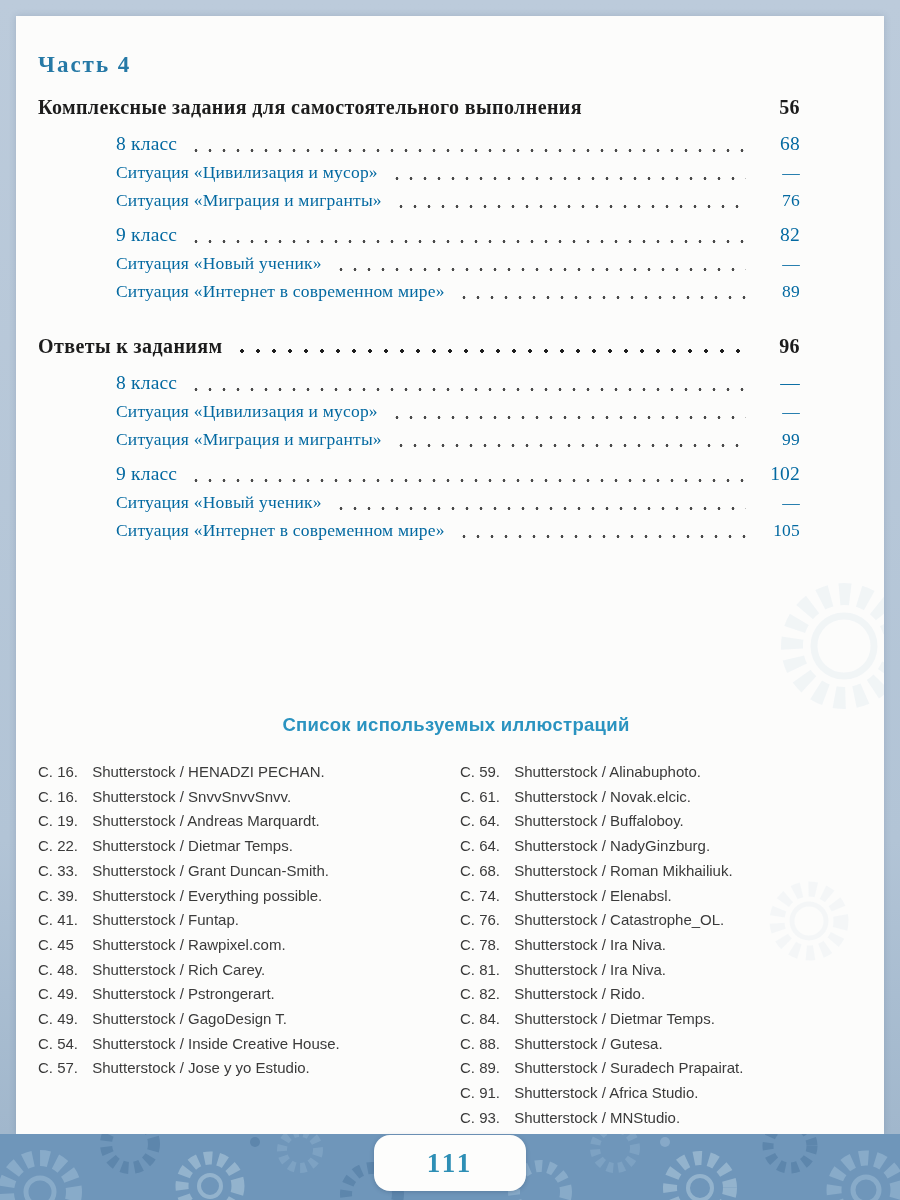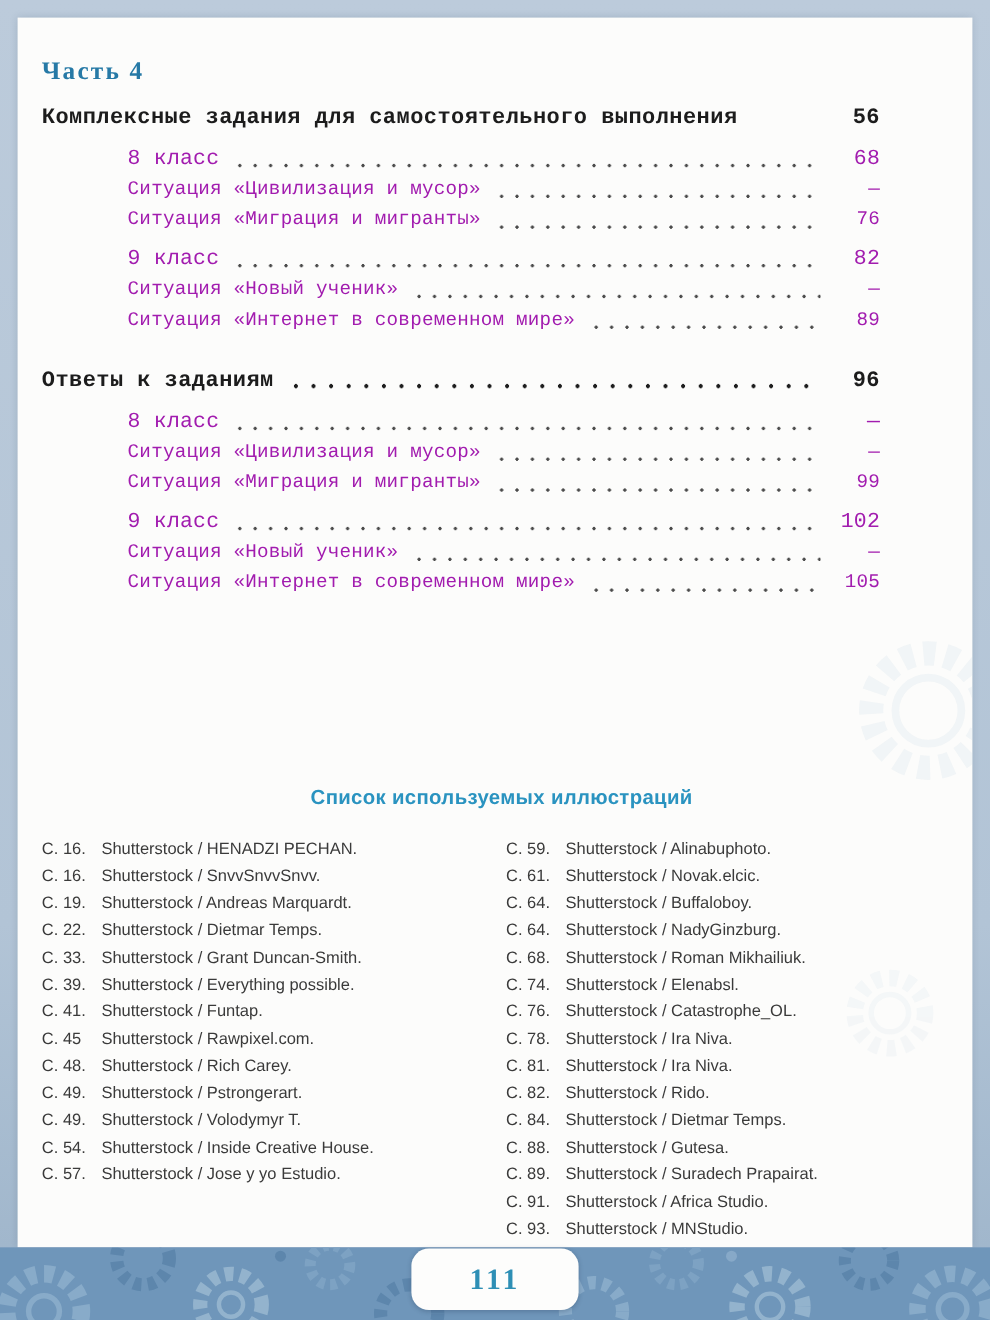--- a/index.html
+++ b/index.html
@@ -31,21 +31,21 @@
   .toc-wrap { padding: 36px 84px 0 22px; }
 
   .part-label {
     font-size: 23px;
     font-weight: bold;
     color: #2679a6;
     letter-spacing: 2px;
     margin-bottom: 18px;
   }
 
-  .row { display: flex; align-items: baseline; font-family: Liberation Mono, monospace; }
+  .row { display: flex; align-items: baseline; }
 
   .toc-heading {
     font-size: 20px;
     font-weight: bold;
     color: #1c1c1c;
     letter-spacing: 0.4px;
     margin-bottom: 11px;
   }
   .toc-heading .h-page { min-width: 44px; text-align: right; }
 
@@ -64,21 +64,21 @@
   .leader.bold {
     background-image: radial-gradient(circle, #1e1e1e 1.7px, transparent 2px);
     background-size: 16px 4px;
     height: 4px;
     margin-bottom: 5px;
   }
   .leader.hidden { visibility: hidden; }
 
   .entry {
     padding-left: 78px;
-    color: #a21caf;
+    color: #0369a1;
     font-size: 17.5px;
     line-height: 28px;
     letter-spacing: 0.2px;
     align-items: center;
   }
   .entry .e-page { min-width: 44px; text-align: right; }
   .entry.kind-class { font-size: 19.5px; margin-top: 7px; }
 
   
   .illustr-title {
@@ -300,21 +300,21 @@
             <span class="credit-text">Shutterstock / Rich Carey.</span>
           </div>
 
           <div class="credit">
             <span class="credit-ref">С. 49.</span>
             <span class="credit-text">Shutterstock / Pstrongerart.</span>
           </div>
 
           <div class="credit">
             <span class="credit-ref">С. 49.</span>
-            <span class="credit-text">Shutterstock / Volodymyr T.</span>
+            <span class="credit-text">Shutterstock / GagoDesign T.</span>
           </div>
 
           <div class="credit">
             <span class="credit-ref">С. 54.</span>
             <span class="credit-text">Shutterstock / Inside Creative House.</span>
           </div>
 
           <div class="credit">
             <span class="credit-ref">С. 57.</span>
             <span class="credit-text">Shutterstock / Jose y yo Estudio.</span>

